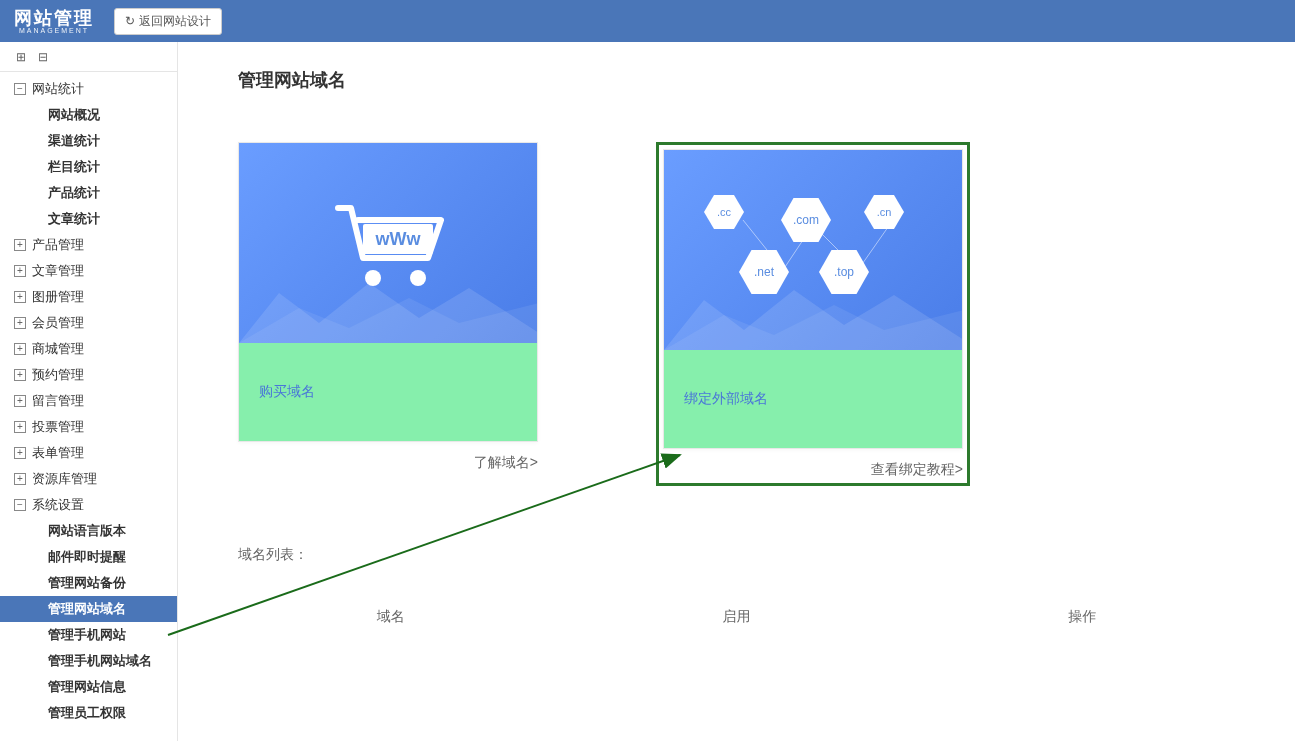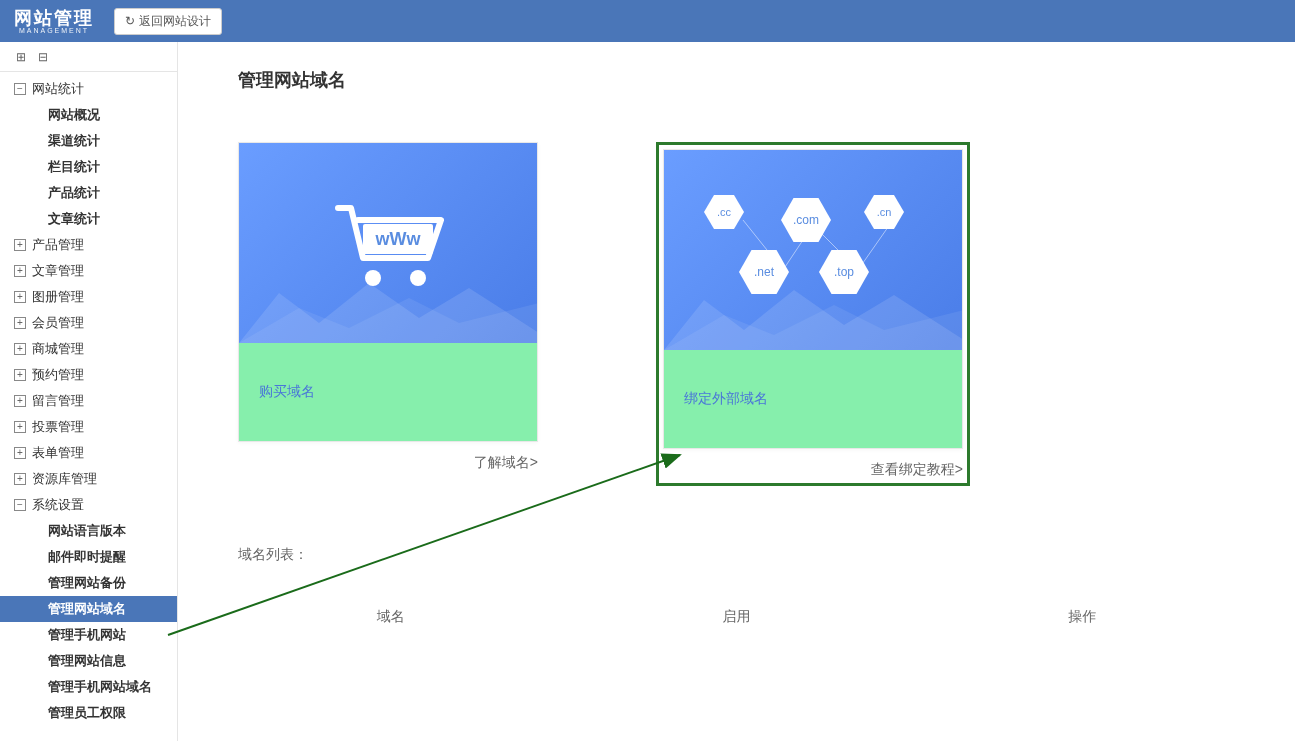--- a/index.html
+++ b/index.html
@@ -111,22 +111,22 @@
         </div>
         <div class="tree-node top">
           <span class="toggle">−</span>
           <span class="label">系统设置</span>
         </div>
         <div class="tree-leaf">网站语言版本</div>
         <div class="tree-leaf">邮件即时提醒</div>
         <div class="tree-leaf">管理网站备份</div>
         <div class="tree-leaf active">管理网站域名</div>
         <div class="tree-leaf">管理手机网站</div>
+        <div class="tree-leaf">管理手机网站域名</div>
         <div class="tree-leaf">管理网站信息</div>
-        <div class="tree-leaf">管理手机网站域名</div>
         <div class="tree-leaf">管理员工权限</div>
       </div>
   </div>
 
   <div class="main">
     <h1 class="page-title">管理网站域名</h1>
 
     <div class="cards">
       <div class="card-wrap">
         <div class="card">

